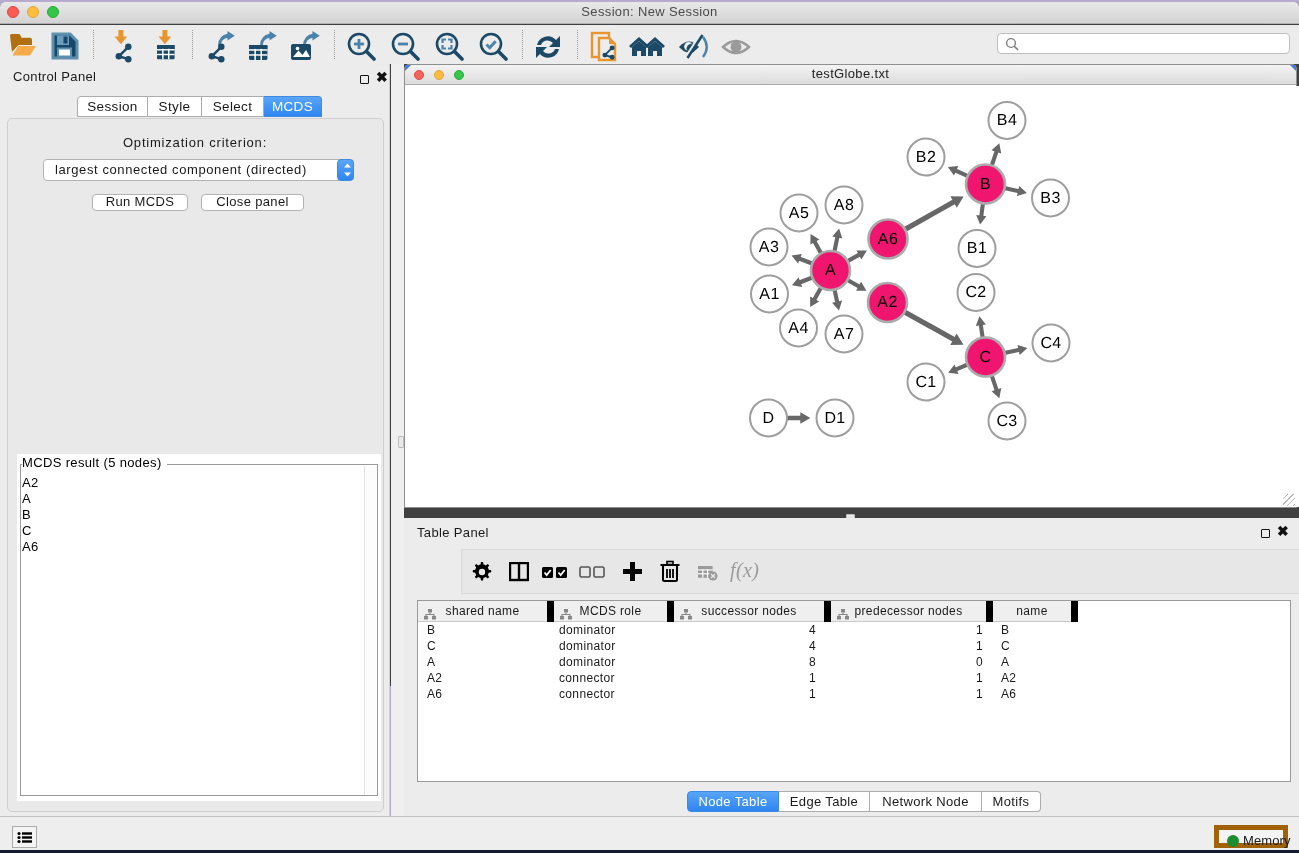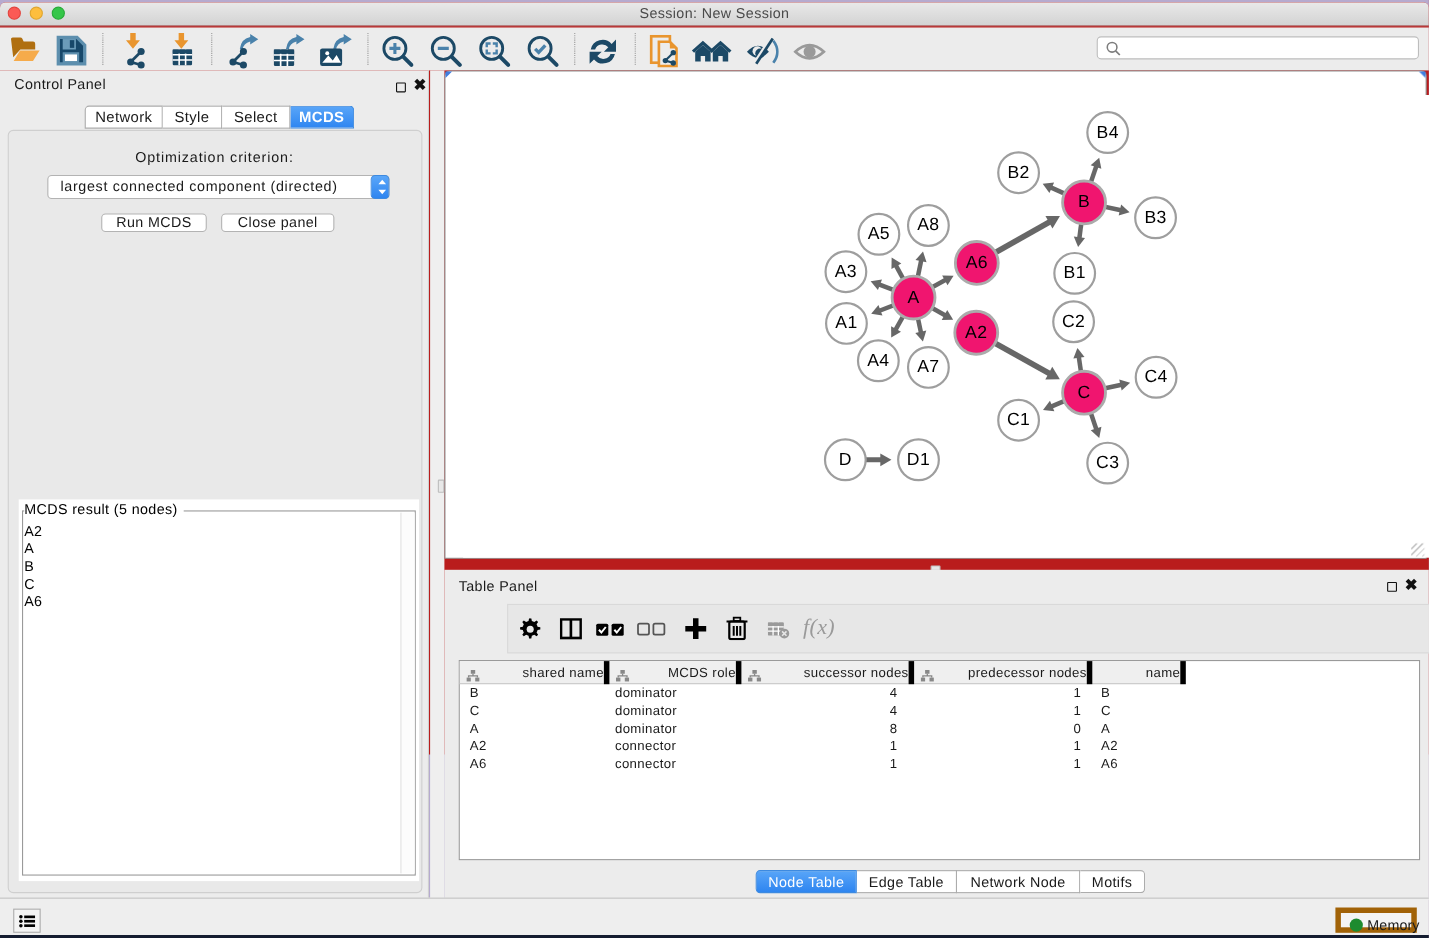--- a/index.html
+++ b/index.html
@@ -1,20 +1,20 @@
 <!DOCTYPE html>
 <html><head>
 <meta charset="utf-8">
 <style>
 * { margin:0; padding:0; box-sizing:border-box; }
 html,body { width:1299px; height:853px; overflow:hidden; }
 body { font-family:"Liberation Sans", sans-serif; letter-spacing:0.35px; background:#b6aacf; position:relative; }
 .abs { position:absolute; }
 #win { position:absolute; left:0; top:2px; width:1299px; height:684px;
-  background:#b91c1c; border-radius:5px 5px 0 0; }
+  background:#404040; border-radius:5px 5px 0 0; }
 #titlebar { position:absolute; left:0; top:0; width:100%; height:22px;
   background:linear-gradient(#e9e9e9,#d3d3d3); border-radius:5px 5px 0 0;
   border-bottom:1px solid #b0b0b0; }
 #titlebar .title { position:absolute; left:0; right:0; top:2px; text-align:center;
   font-size:13px; color:#4a4a4a; }
 .tl { position:absolute; top:4px; width:12px; height:12px; border-radius:50%; }
 #toolbar { position:absolute; left:0; top:23px; width:100%; height:39px; background:#ececec; }
 .tsep { position:absolute; top:5px; height:29px; width:0;
   border-left:1px dotted #9a9a9a; }
 .ticon { position:absolute; top:3px; }
@@ -25,21 +25,21 @@
   background:#ececec; border-right:1px solid #d0d0d0; }
 #cpanel .hdr { position:absolute; left:13px; top:5px; font-size:13px; color:#1a1a1a; }
 .panebox { position:absolute; left:7px; top:54px; width:377px; height:694px;
   background:#e9e9e9; border:1px solid #cfcfcf; border-radius:5px; }
 #cptabs { position:absolute; left:77px; top:32px; height:21px; display:flex;
   font-size:13.5px; z-index:3; }
 #cptabs .tab { height:21px; line-height:20px; text-align:center; background:#fff;
   border:1px solid #acacac; border-left:none; color:#1a1a1a; }
 #cptabs .tab:first-child { border-left:1px solid #acacac; border-radius:4px 0 0 0; }
 #cptabs .tab.sel { background:linear-gradient(#59a5f8,#2f86f1); color:#fff;
-  border-color:#3d8ae0; border-radius:0 4px 0 0;font-weight:bold; }
+  border-color:#3d8ae0; border-radius:0 4px 0 0; }
 #optlabel { position:absolute; left:0; width:390px; top:71px; text-align:center;
   font-size:13px; letter-spacing:0.8px; color:#1a1a1a; }
 #dropdown { position:absolute; left:43px; top:95px; width:311px; height:22px;
   background:#fff; border:1px solid #b3b3b3; border-radius:4px; font-size:13px;
   line-height:19px; color:#1a1a1a; padding-left:11px; letter-spacing:0.6px; }
 #dropdown .step { position:absolute; right:-1px; top:-1px; width:17px; height:22px;
   background:linear-gradient(#5aa6f9,#2e85f0); border-radius:4px;
   border:1px solid #3d8ae0; }
 .btn { position:absolute; height:17px; background:#fff; border:1px solid #b3b3b3;
   border-radius:4px; font-size:13px; line-height:14px; text-align:center; color:#1a1a1a; }
@@ -72,22 +72,22 @@
   background:repeating-linear-gradient(135deg,transparent 0 3px,#bbb 3px 4px); }
 
 #tpanel { position:absolute; left:404px; top:516px; width:895px; height:300px; background:#ececec; }
 #tpanel .hdr { position:absolute; left:13px; top:7px; font-size:13px; color:#1a1a1a; }
 #ttoolbar { position:absolute; left:13px; top:31px; width:874px; height:45px;
   background:#e7e7e7; border:1px solid #d9d9d9;margin-left:44px; }
 #tablebox { position:absolute; left:13px; top:82px; width:874px; height:182px;
   background:#fff; border:1px solid #9a9a9a; }
 #thead { position:absolute; left:0; top:0; width:660px; height:21px; background:#efefef;
   border-bottom:1px solid #c9c9c9; font-size:12px; color:#1a1a1a; }
-#thead .cell { position:absolute; top:0; height:21px; line-height:21px; text-align:right;
-  border-right:5px solid #000000; }
+#thead .cell { position:absolute; top:0; height:21px; line-height:21px; text-align:center;
+  border-right:7px solid #000000; }
 #thead .cicon { position:absolute; left:6px; top:5px; }
 .trow { position:absolute; left:0; width:100%; height:16px; font-size:12px;
   color:#1a1a1a; line-height:16px; }
 .trow .c { position:absolute; top:0; }
 #btabs { position:absolute; left:268px; top:273px; height:21px; display:flex; font-size:13px;padding-left:15px; }
 #btabs .tab { height:21px; line-height:20px; background:#fff; border:1px solid #acacac;
   border-left:none; text-align:center; color:#1a1a1a; }
 #btabs .tab:first-child { border-left:1px solid #acacac; border-radius:4px 0 0 4px; }
 #btabs .tab:last-child { border-radius:0 4px 4px 0; }
 #btabs .tab.sel { background:linear-gradient(#58a5f8,#2e85f0); color:#fff; border-color:#3d8ae0; }
@@ -227,21 +227,21 @@
           <line x1="9.2" y1="9.2" x2="13" y2="13" stroke="#7d7d7d" stroke-width="1.6"></line>
         </svg>
       </div>
   </div>
   <div id="cpanel">
     <div class="hdr">Control Panel</div>
     <span class="abs" style="left:360px;top:11px;width:9px;height:9px;border:1.5px solid #111;border-radius:1px;"></span>
       <span class="abs" style="left:376px;top:5px;font-size:14px;font-weight:bold;color:#111;">✖</span>
     <div class="panebox"></div>
     <div id="cptabs">
-      <div class="tab" style="width:71px;">Network</div>
+      <div class="tab" style="width:71px;">Session</div>
         <div class="tab" style="width:54px;">Style</div>
         <div class="tab" style="width:62px;">Select</div>
         <div class="tab sel" style="width:58px;">MCDS</div>
     </div>
     <div id="dropdown">largest connected component (directed)<span class="step">
           <svg width="17" height="20" viewBox="0 0 17 20" style="position:absolute;left:1px;top:0;">
             <path d="M8.5 3.5 l3.5 4 h-7 z" fill="#fff"></path>
             <path d="M8.5 16.5 l3.5 -4 h-7 z" fill="#fff"></path>
           </svg>
         </span></div>
@@ -255,20 +255,26 @@
       <div id="mcdsscroll"></div>
     </div>
   </div>
   <div id="vsplit">
       <div id="vhandle"></div>
     </div>
   <div class="abs" style="left:846px;top:512px;width:9px;height:5px;background:#e6e6e6;border:1px solid #c2c2c2;border-radius:1px;"></div>
   <div id="netwin">
     <div class="abs" style="left:0;top:0;width:0;height:0;border-top:6px solid #3f7de0;border-right:6px solid transparent;z-index:5;"></div>
     <div class="abs" style="right:0;top:0;width:0;height:0;border-top:6px solid #3f7de0;border-left:6px solid transparent;z-index:5;"></div>
+    <div id="nettitle">
+      <span class="tl2" style="left:9px;background:#f6635c;border:1px solid #dd4a43;"></span>
+      <span class="tl2" style="left:29px;background:#fdbc40;border:1px solid #e0a62f;"></span>
+      <span class="tl2" style="left:49px;background:#34c74c;border:1px solid #27ab38;"></span>
+      <div class="title">testGlobe.txt</div>
+    </div>
     <div id="netcontent">
         <svg width="893" height="423" viewBox="0 0 893 423">
           <line x1="367.5" y1="184.5" x2="351.4" y2="155.2" stroke="#676767" stroke-width="4.1"></line>
           <polygon points="347.6,148.1 356.4,153.6 347.4,158.5" fill="#676767"></polygon>
           <line x1="367.5" y1="184.5" x2="374.5" y2="150.5" stroke="#676767" stroke-width="4.1"></line>
           <polygon points="376.1,142.6 379.3,152.5 369.3,150.4" fill="#676767"></polygon>
           <line x1="367.5" y1="184.5" x2="336.0" y2="172.5" stroke="#676767" stroke-width="4.1"></line>
           <polygon points="328.5,169.6 338.8,168.0 335.1,177.6" fill="#676767"></polygon>
           <line x1="367.5" y1="184.5" x2="336.5" y2="196.5" stroke="#676767" stroke-width="4.1"></line>
           <polygon points="329.0,199.3 335.6,191.3 339.2,200.9" fill="#676767"></polygon>

